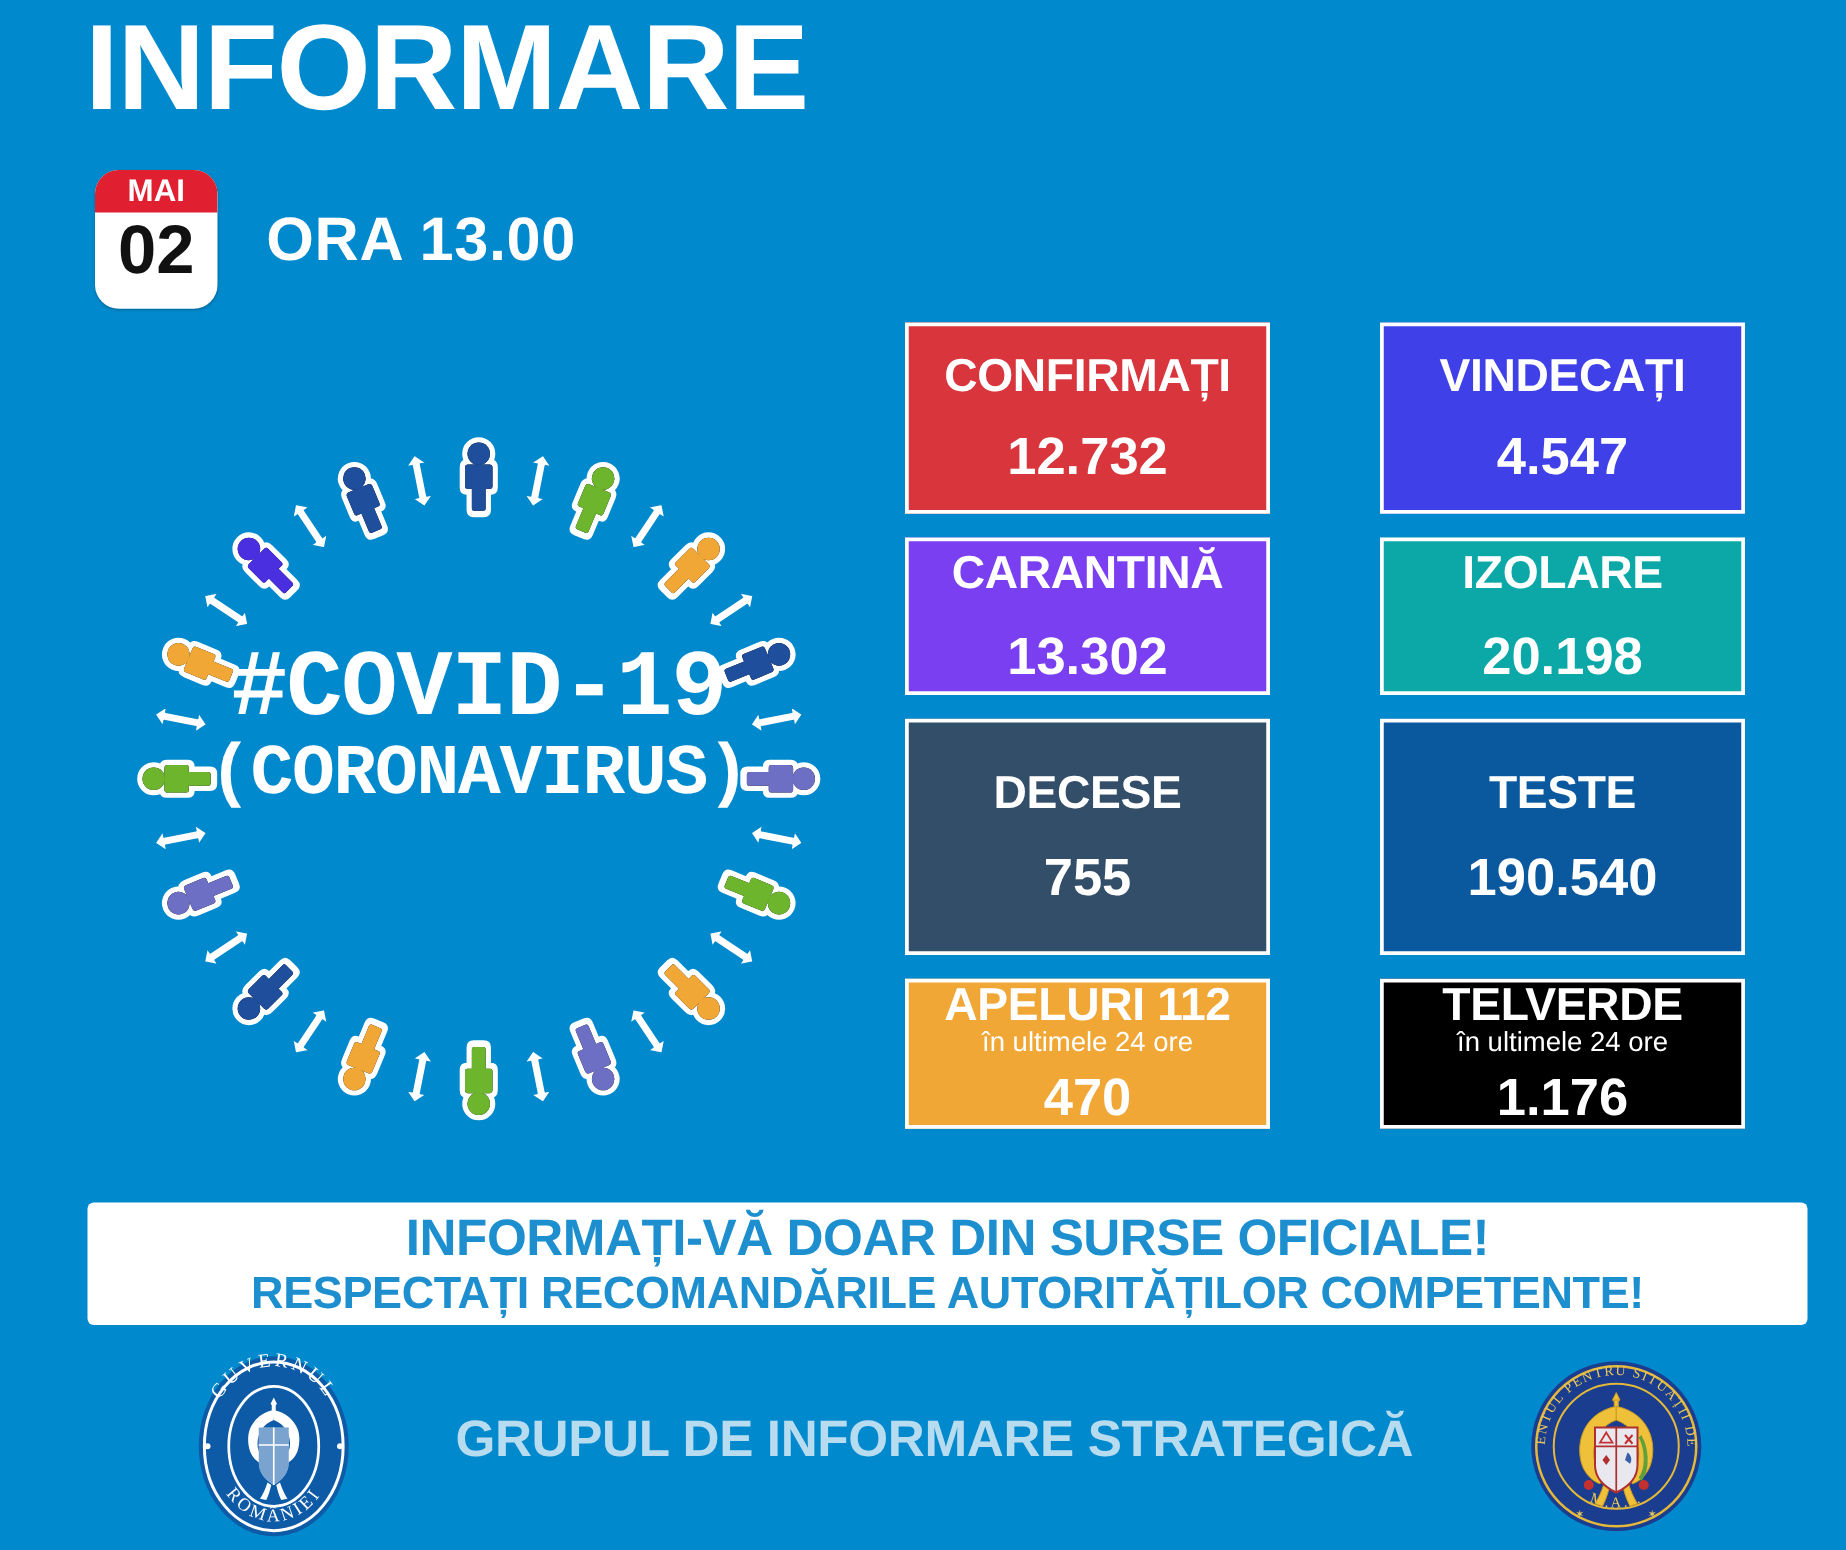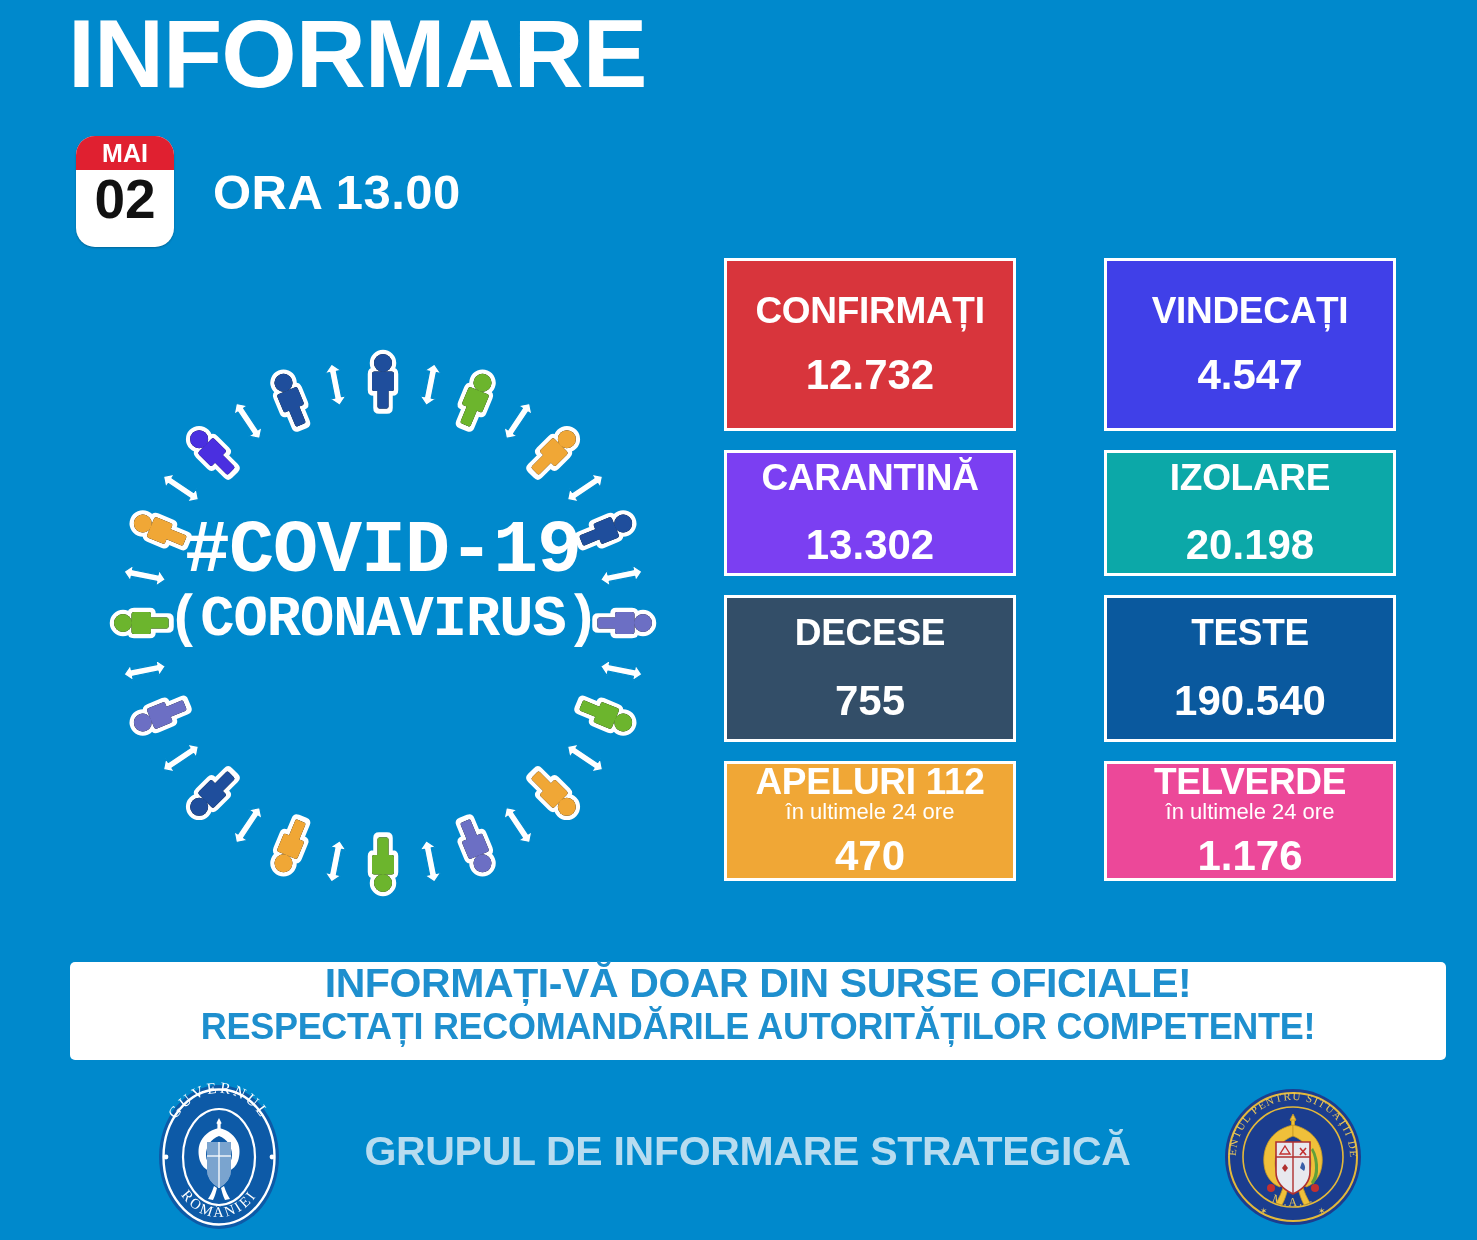--- a/index.html
+++ b/index.html
@@ -56,34 +56,34 @@
   }
   .card{
     border:3px solid #ffffff;
     color:#ffffff;
     display:flex;flex-direction:column;align-items:center;justify-content:center;
     box-sizing:border-box;
   }
   .card .lbl{font-size:37px;font-weight:bold;line-height:1.05;letter-spacing:-0.3px;}
   .card .val{font-size:42px;font-weight:bold;line-height:1.05;}
   .card .sub{font-size:22px;font-weight:normal;line-height:1.1;margin-top:-2px;}
-  .card.h1{height:173px;}
+  .card.h1{height:153px;}
   .card.h1 .val{margin-top:22px;}
   .card.h2{height:126px;}
   .card.h2 .val{margin-top:26px;}
-  .card.h3{height:147px;}
+  .card.h3{height:189px;}
   .card.h3 .val{margin-top:26px;}
   .card.h4{height:120px;}
   .card.h4 .val{margin-top:10px;}
 
   
   .banner{
     position:absolute;left:52px;top:962px;width:1376px;height:98px;
     background:#ffffff;border-radius:5px;
-    display:flex;flex-direction:column;align-items:center;justify-content:flex-start;
+    display:flex;flex-direction:column;align-items:center;justify-content:center;
     color:#1E8FCE;box-sizing:border-box;
   }
   .banner .l1{font-size:41px;font-weight:bold;line-height:1.05;letter-spacing:-0.4px;}
   .banner .l2{font-size:36px;font-weight:bold;line-height:1.08;letter-spacing:-0.3px;margin-top:3px;}
 
   
   .footer-text{
     position:absolute;left:0;right:0;top:1128px;text-align:center;
     color:#B7DCF0;font-size:41px;font-weight:bold;letter-spacing:-0.3px;
   }
@@ -250,21 +250,21 @@
       </div>
       <div class="card h3" style="background: rgb(10, 89, 158);">
         <div class="lbl">TESTE</div>
         <div class="val">190.540</div>
       </div>
       <div class="card h4" style="background: rgb(240, 167, 54);">
         <div class="lbl">APELURI 112</div>
         <div class="sub">în ultimele 24 ore</div>
         <div class="val">470</div>
       </div>
-      <div class="card h4" style="background: #ec4899;">
+      <div class="card h4" style="background: #000000;">
         <div class="lbl">TELVERDE</div>
         <div class="sub">în ultimele 24 ore</div>
         <div class="val">1.176</div>
       </div>
     </div>
 
   <div class="banner">
     <div class="l1">INFORMAȚI-VĂ DOAR DIN SURSE OFICIALE!</div>
     <div class="l2">RESPECTAȚI RECOMANDĂRILE AUTORITĂȚILOR COMPETENTE!</div>
   </div>

